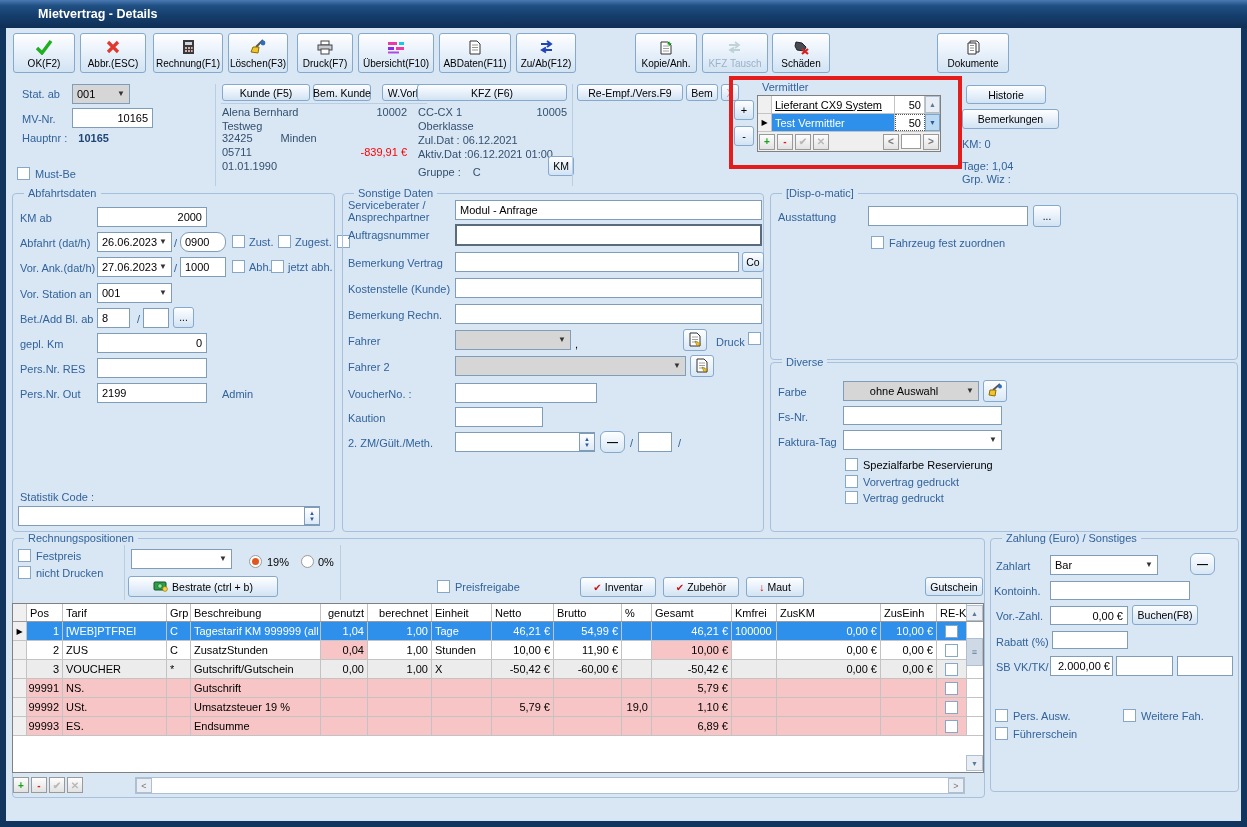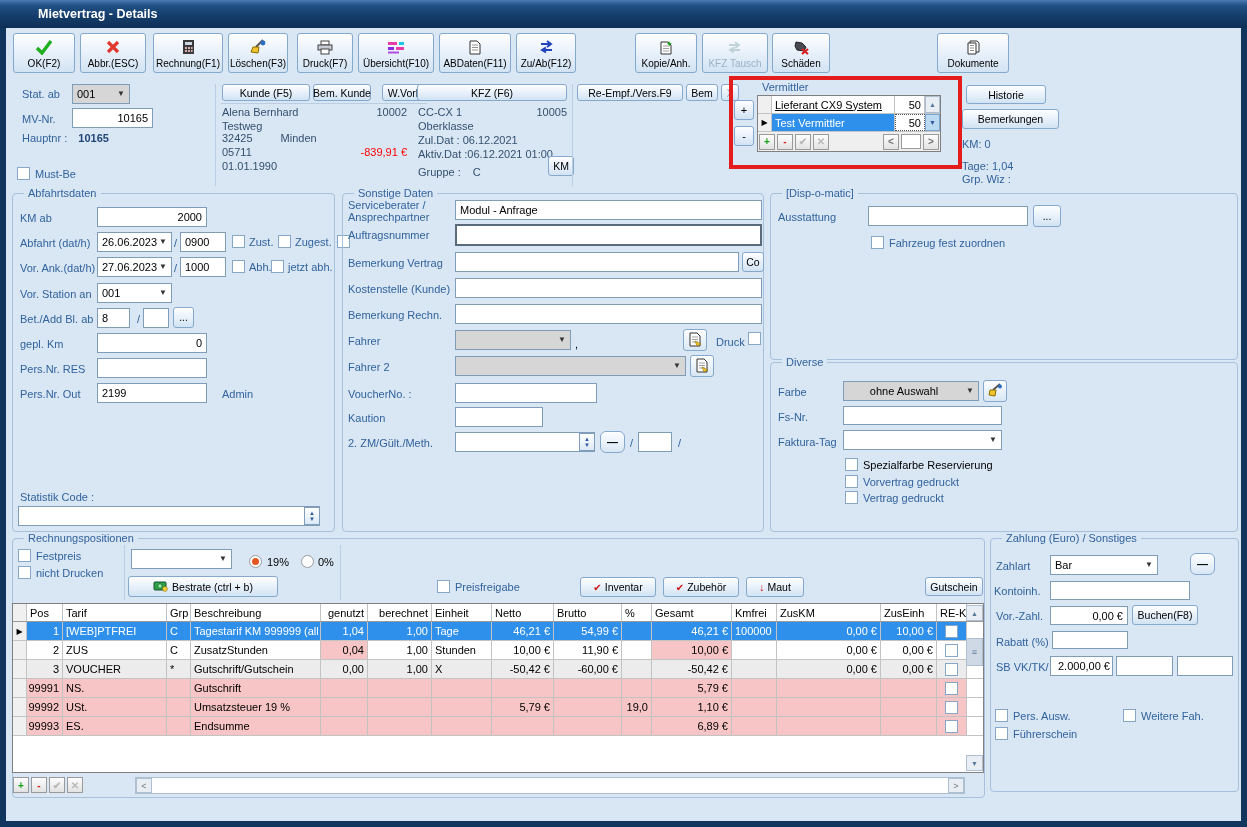--- a/index.html
+++ b/index.html
@@ -297,21 +297,21 @@
     <span class="cap">Abfahrtsdaten</span>
     </div>
   <div class="abs lbl" style="left:20px;top:212px;">KM ab</div>
   <div class="abs input right" style="left:97px;top:207px;width:110px;">2000</div>
   <div class="abs lbl" style="left:20px;top:237px;">Abfahrt (dat/h)</div>
   <div class="abs combo" style="left:97px;top:232px;width:75px;">
       <span class="blk">26.06.2023</span>
       <span class="arr">▼</span>
     </div>
   <div class="abs lbl" style="left:174px;top:237px;">/</div>
-  <div class="abs input" style="left:180px;top:232px;width:46px;">0900</div>
+  <div class="abs input" style="left:180px;top:232px;width:46px;border-radius:9px;">0900</div>
   <div class="abs cb" style="left:232px;top:235px;"></div>
   <div class="abs lbl" style="left:249px;top:236px;">Zust.</div>
   <div class="abs cb" style="left:278px;top:235px;"></div>
   <div class="abs lbl" style="left:295px;top:236px;">Zugest.</div>
   <div class="abs cb" style="left:337px;top:235px;"></div>
   <div class="abs lbl" style="left:20px;top:262px;">Vor. Ank.(dat/h)</div>
   <div class="abs combo" style="left:97px;top:257px;width:75px;">
       <span class="blk">27.06.2023</span>
       <span class="arr">▼</span>
     </div>

